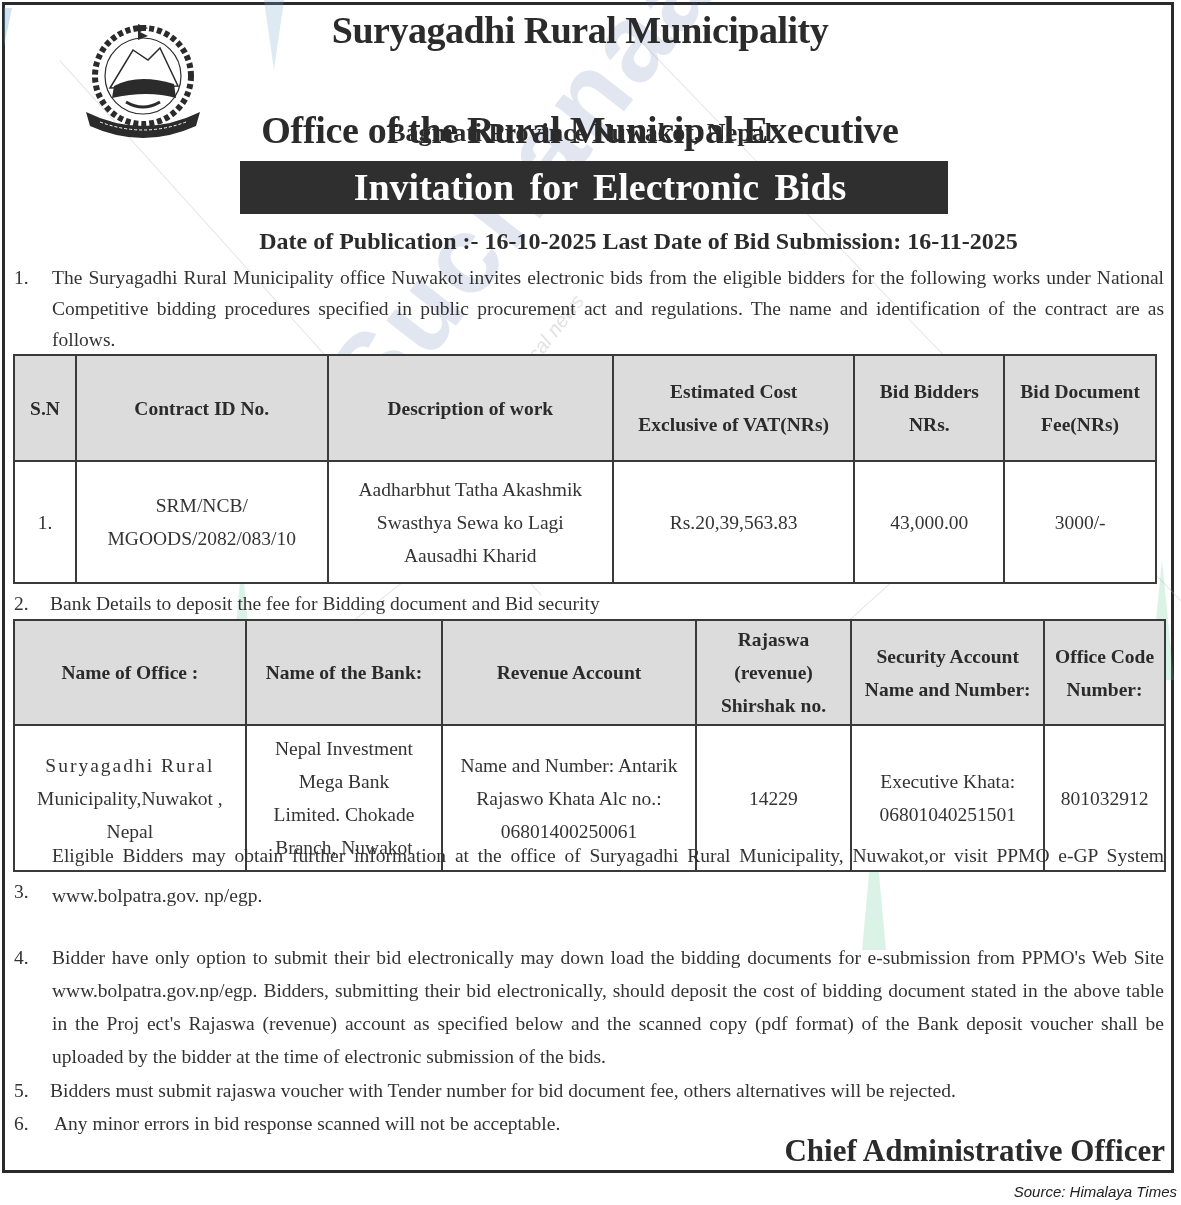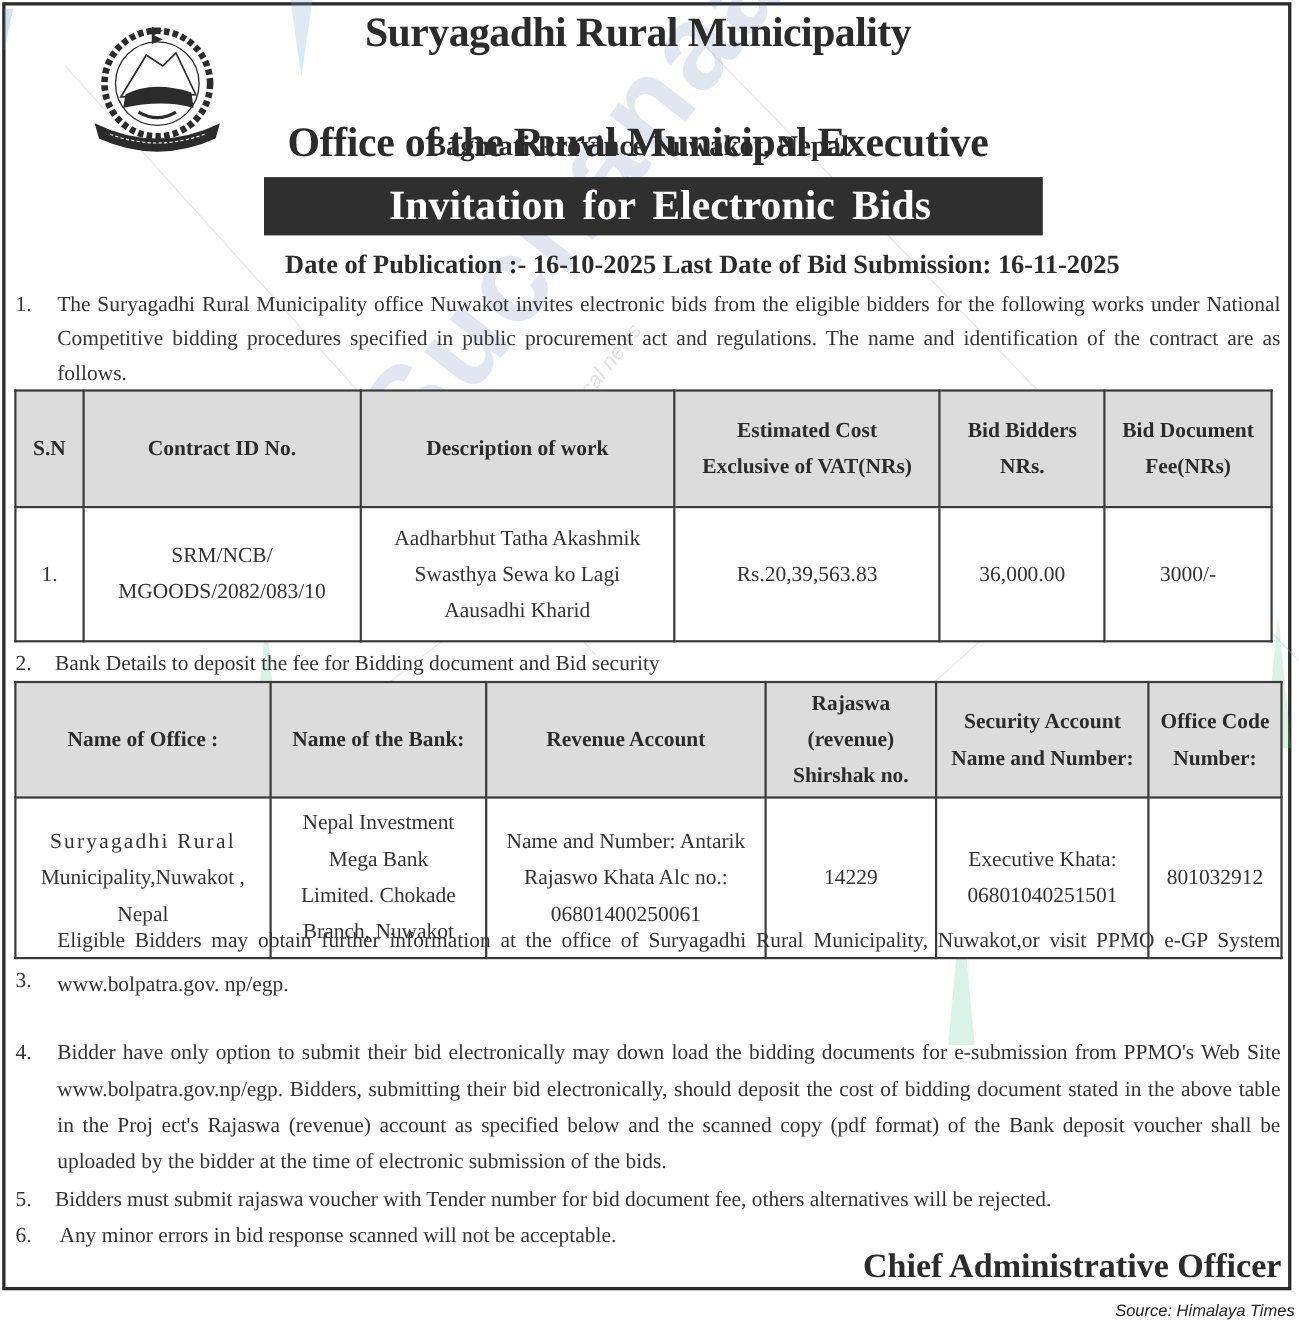--- a/index.html
+++ b/index.html
@@ -120,21 +120,21 @@
       <td>
         <span class="cell-line">SRM/NCB/</span>
         <span class="cell-line">MGOODS/2082/083/10</span>
       </td>
       <td>
         <span class="cell-line">Aadharbhut Tatha Akashmik</span>
         <span class="cell-line">Swasthya Sewa ko Lagi</span>
         <span class="cell-line">Aausadhi Kharid</span>
       </td>
       <td>Rs.20,39,563.83</td>
-      <td>36,000.00</td>
+      <td>43,000.00</td>
       <td>3000/-</td>
     </tr>
   </tbody>
 </table>
 
 <div class="num" style="left:14px;top:588px;">2.</div>
 <div class="para" style="left:50px;top:588px;width:1100px;">Bank Details to deposit the fee for Bidding document and Bid security</div>
 
 <table style="left:13px;top:619px;width:1153px;">
   <colgroup>

